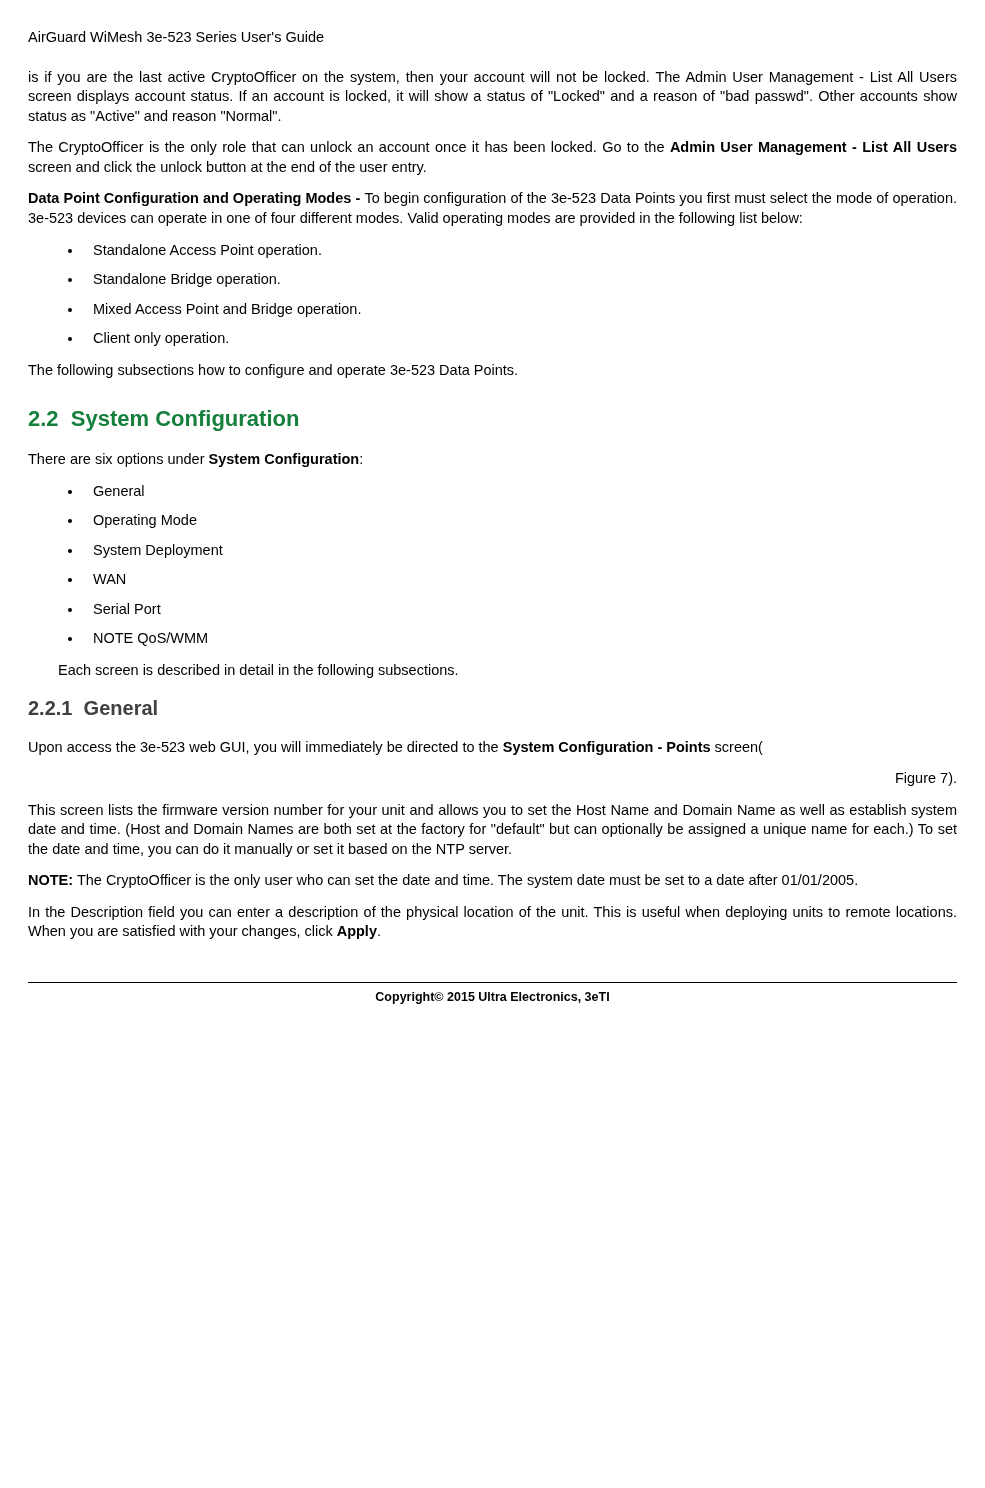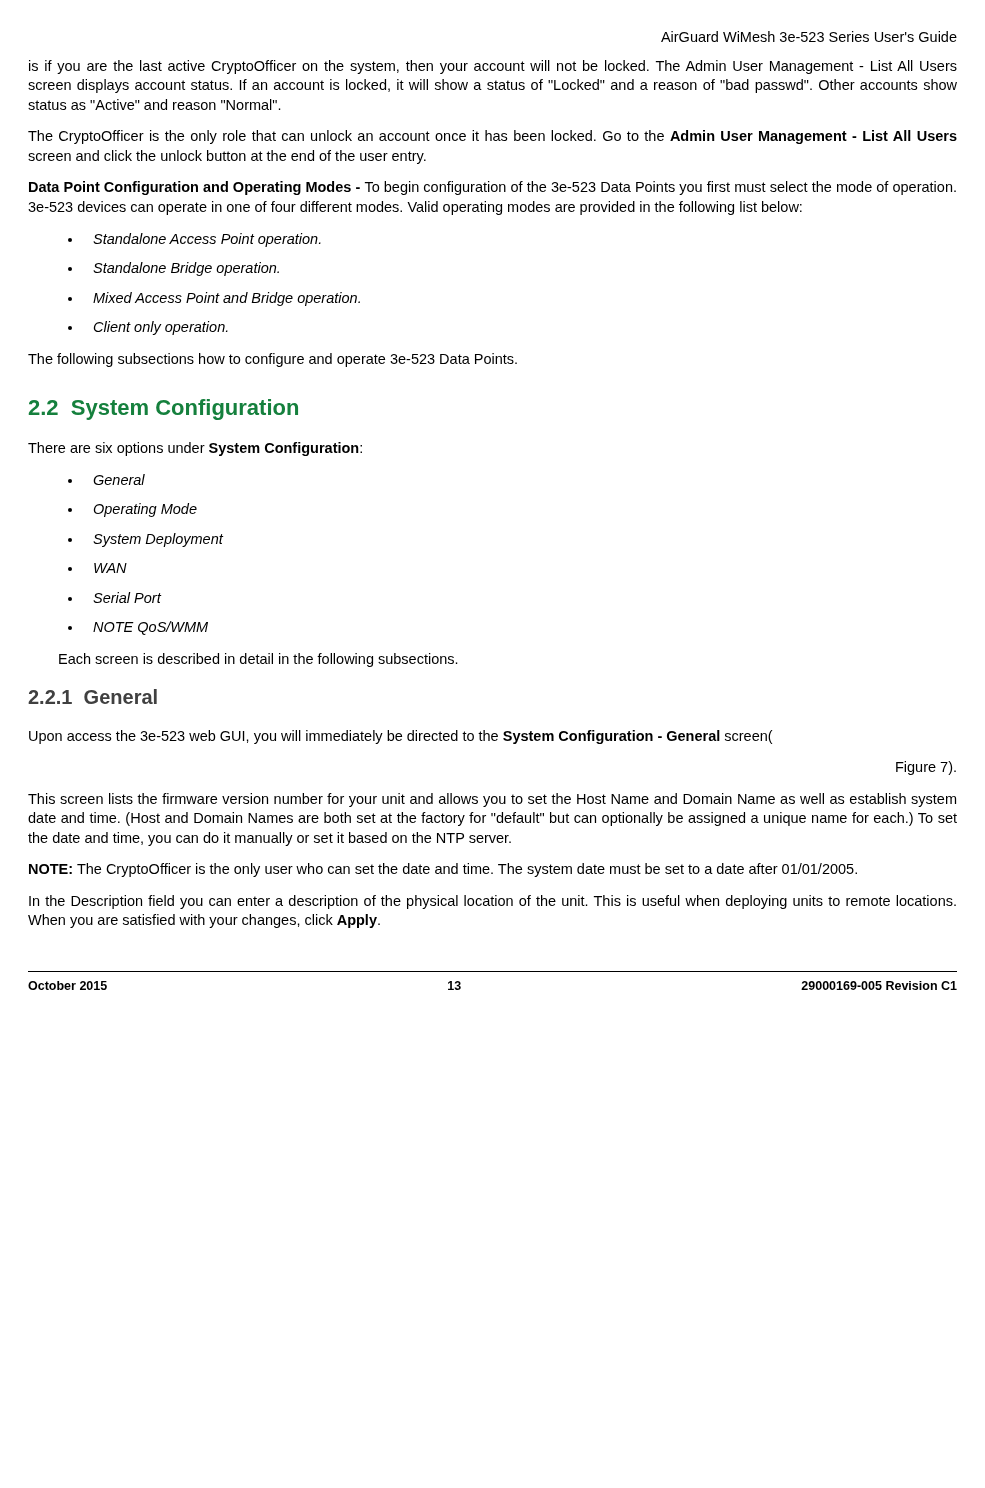--- a/index.html
+++ b/index.html
@@ -7,34 +7,32 @@
       font-size: 14.5px;
       line-height: 1.35;
       color: #000;
       margin: 0;
       padding: 28px 28px 18px 28px;
       width: 929px;
       background: #fff;
     }
     .header-title {
       font-size: 14.5px;
-      margin-bottom: 9px;
-      text-align: right;
+      margin-bottom: 20px;
     }
     p {
       margin: 0 0 12px 0;
       text-align: justify;
     }
     .bold {
       font-weight: bold;
     }
     ul {
       margin: 6px 0 12px 0;
       padding-left: 55px;
-      font-style: italic;
     }
     ul li {
       margin-bottom: 10px;
       list-style-type: disc;
       padding-left: 10px;
     }
     .h2 {
       color: #15803d;
       font-size: 22px;
       font-weight: bold;
@@ -110,35 +108,31 @@
   <li>NOTE QoS/WMM</li>
 </ul>
 
 <p class="subsection-desc">Each screen is described in detail in the following subsections.</p>
 
 <div class="h3">
   <span>2.2.1</span>&nbsp;&nbsp;<span>General</span>
 </div>
 
 <p>
-  <span>Upon access the 3e-523 web GUI, you will immediately be directed to the </span><span class="bold">System Configuration - General</span><span> screen(</span>
+  <span>Upon access the 3e-523 web GUI, you will immediately be directed to the </span><span class="bold">System Configuration - Points</span><span> screen(</span>
 </p>
 
 <p style="text-align:right;">Figure 7).</p>
 
 <p>This screen lists the firmware version number for your unit and allows you to set the Host Name and Domain Name as well as establish system date and time. (Host and Domain Names are both set at the factory for "default" but can optionally be assigned a unique name for each.) To set the date and time, you can do it manually or set it based on the NTP server.</p>
 
 <p>
   <span class="bold">NOTE:</span><span> The CryptoOfficer is the only user who can set the date and time. The system date must be set to a date after 01/01/2005.</span>
 </p>
 
 <p>
   <span>In the Description field you can enter a description of the physical location of the unit. This is useful when deploying units to remote locations. When you are satisfied with your changes, click </span><span class="bold">Apply</span><span>.</span>
 </p>
 
 <div class="footer">
   <div class="footer-line"></div>
-  <div class="footer-row">
-    <span>October 2015</span>
-    <span>13</span>
-    <span>29000169-005 Revision C1</span>
-  </div>
+  <div class="footer-copyright">Copyright© 2015 Ultra Electronics, 3eTI</div>
 </div>
 
 </body></html>

